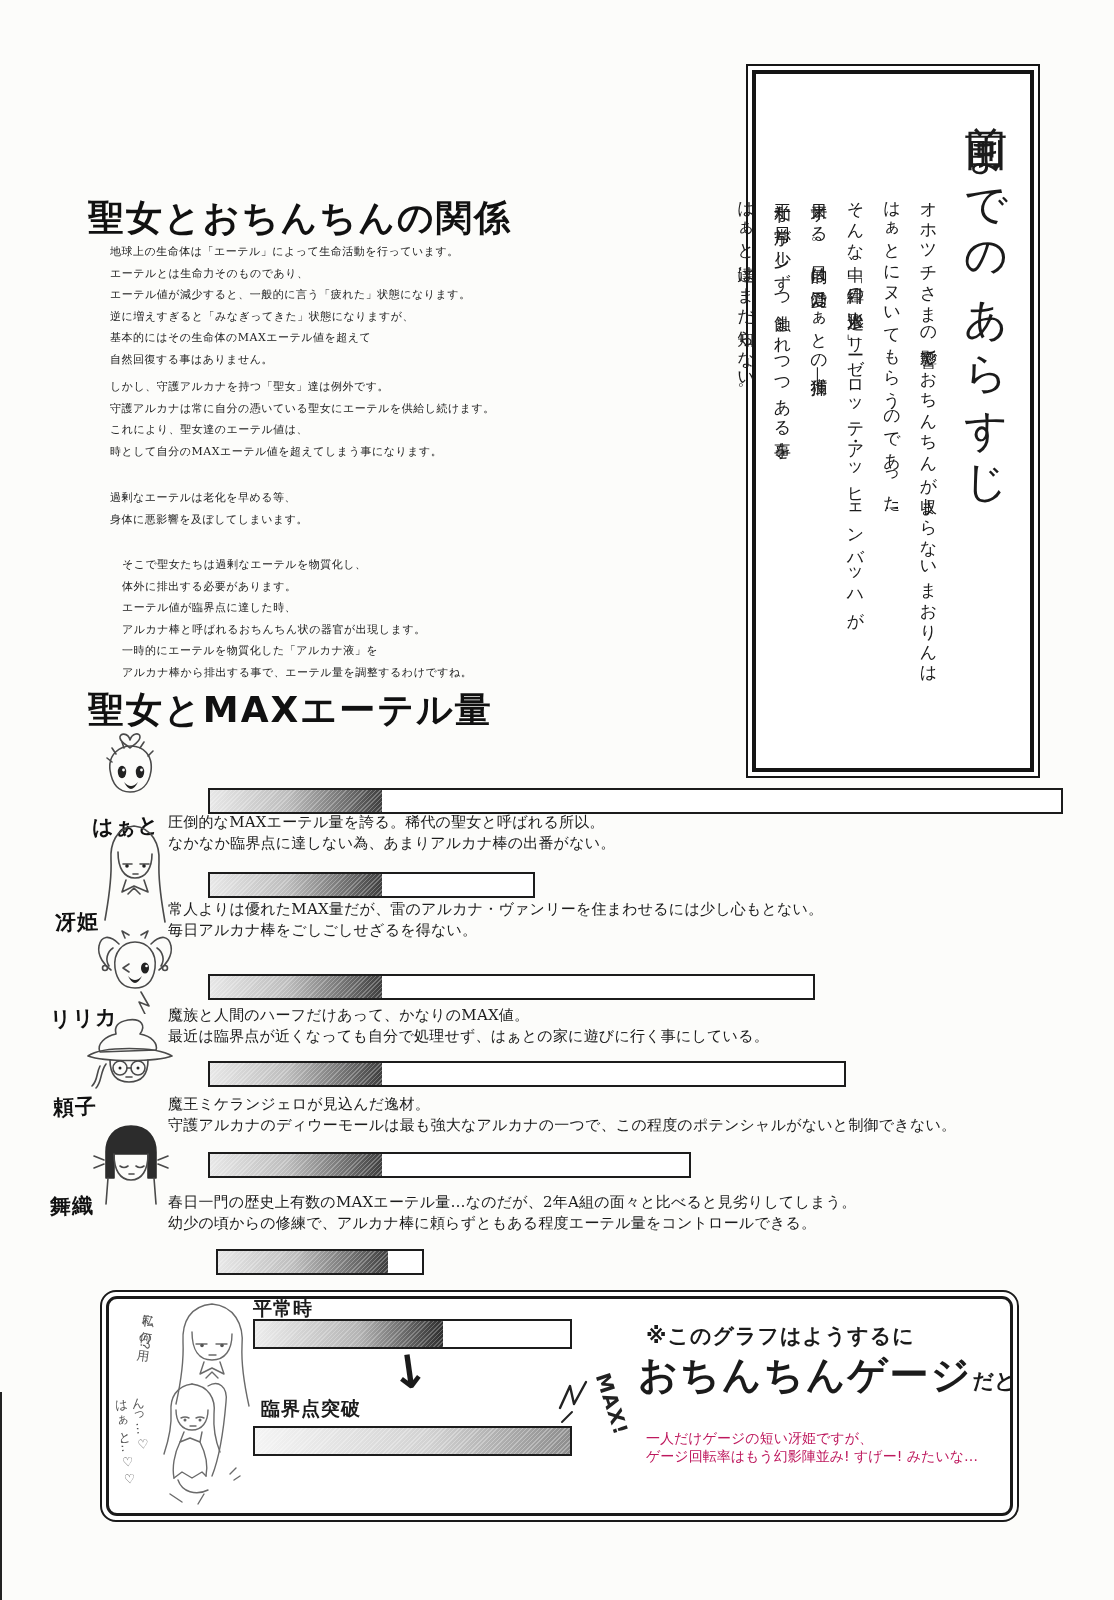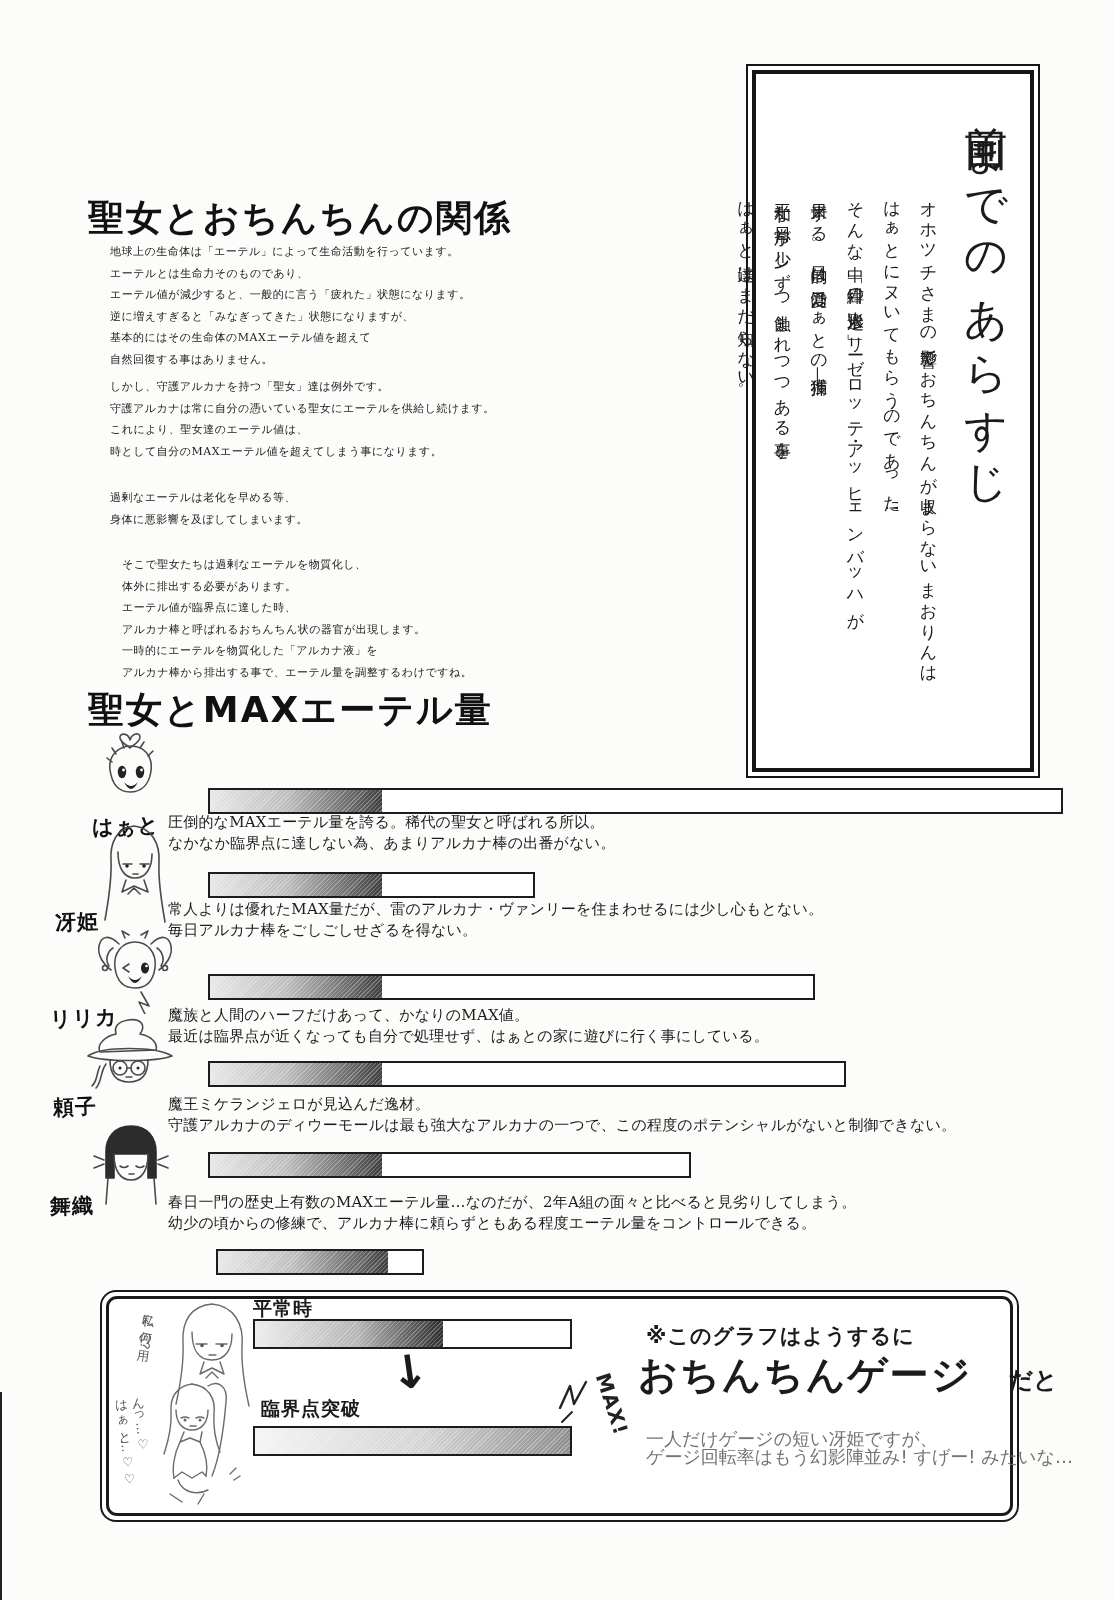--- a/index.html
+++ b/index.html
@@ -89,24 +89,24 @@
     height:100%;
     background:
       repeating-linear-gradient(135deg, rgba(255,255,255,.3) 0 1px, rgba(0,0,0,0) 1px 3px),
       linear-gradient(90deg,#f4f4f4 0%,#d2d2d2 55%,#8d8d8d 100%);
   }
   .big-arrow{
     position:absolute;font-size:46px;font-weight:700;transform:rotate(-8deg);color:#1a1a1a;
   }
   .note-prefix{position:absolute;font-size:21px;font-weight:600;letter-spacing:1px;}
   .note-big{position:absolute;font-size:39px;font-weight:800;letter-spacing:2px;white-space:nowrap;}
-  .note-big small{font-size:24px;font-weight:700;letter-spacing:0;margin-left:36px;}
+  .note-big small{font-size:21px;font-weight:700;letter-spacing:0;}
   .note-line2{position:absolute;font-size:23px;font-weight:700;letter-spacing:2px;}
   .note-small{
-    position:absolute;font-size:18px;line-height:17.5px;white-space:pre-line;color:#737373;
+    position:absolute;font-size:14px;line-height:17.5px;white-space:pre-line;color:#be185d;
   }
   .hand-v{
     position:absolute;writing-mode:vertical-rl;font-size:12.5px;color:#555;
     letter-spacing:2px;white-space:pre-line;transform:rotate(8deg);
   }
   .max-scribble{
     position:absolute;font-size:20px;font-weight:700;color:#222;
     transform:rotate(72deg);letter-spacing:1px;
   }
   .doodle svg{stroke:#6a6a6a;stroke-width:1.4;fill:none;stroke-linecap:round;stroke-linejoin:round;}

